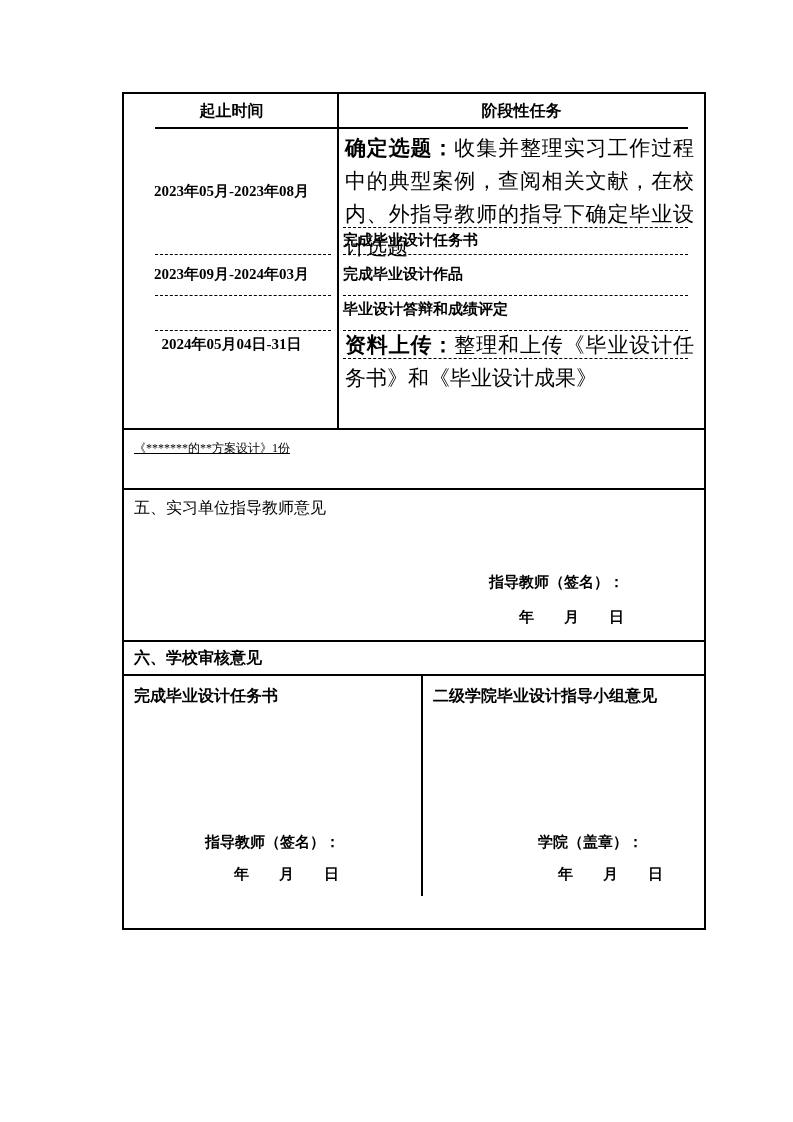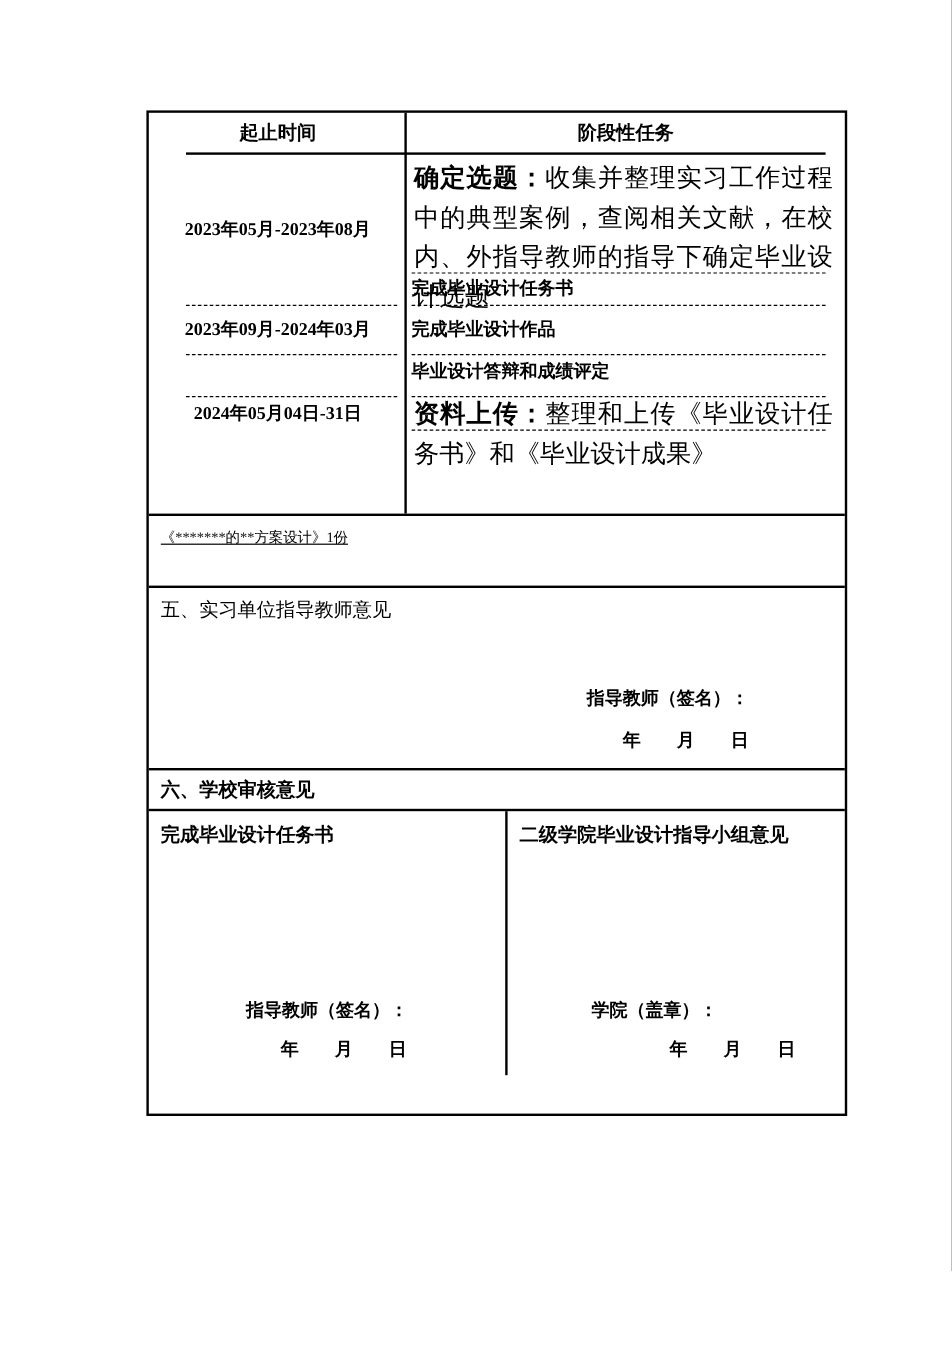--- a/index.html
+++ b/index.html
@@ -51,21 +51,21 @@
                 font-weight:bold; font-size:16px; }
   .sec6-body { height:222px; display:flex; }
   .op-col { position:relative; padding:10px 8px 0 10px; }
   .op-col.left { width:299px; border-right:2px solid #000; }
   .op-col.right { flex:1; }
   .op-title { font-weight:bold; font-size:16px; }
   .col-sig { position:absolute; left:0; right:0; bottom:44px; font-weight:bold; font-size:15px; }
   .col-date { position:absolute; left:0; right:0; bottom:12px; font-weight:bold; font-size:15px; }
   .op-col.left .col-sig { text-align:center; }
   .op-col.left .col-date { text-align:center; padding-left:28px; }
-  .op-col.right .col-sig { padding-left:70px; }
+  .op-col.right .col-sig { padding-left:115px; }
   .op-col.right .col-date { padding-left:135px; }
 </style>
 </head>
 <body>
 
 <div class="page">
   <div class="form">
 
     <div class="schedule">
       <div class="vline"></div>

